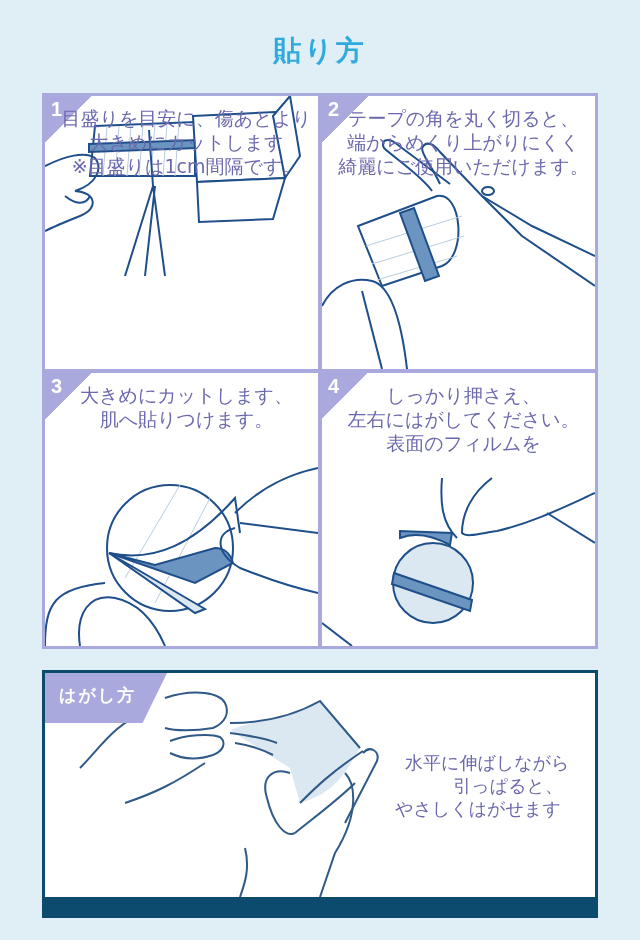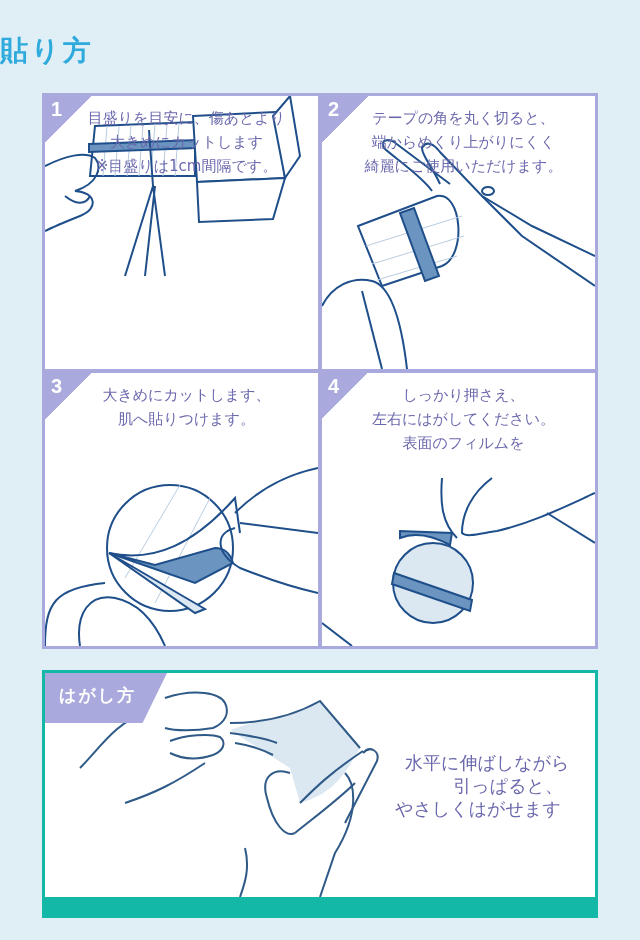--- a/index.html
+++ b/index.html
@@ -5,21 +5,21 @@
   html, body { margin: 0; padding: 0; }
   body {
     width: 640px; height: 940px;
     background: #e0eef6;
     font-family: "DejaVu Sans", "Liberation Sans", sans-serif;
     position: relative;
     overflow: hidden;
   }
   .title {
     position: absolute; left: 0; top: 32px; width: 640px;
-    text-align: left;
+    text-align: center;
     color: #2eaadc;
     font-size: 28px; font-weight: bold;
     letter-spacing: 3px;
   }
   .grid {
     position: absolute; left: 42px; top: 93px;
     width: 556px; height: 556px;
     background: #aaa9dd;
   }
   .cell {
@@ -39,30 +39,30 @@
   .badge span {
     position: absolute; left: 6px; top: 2px;
     color: #ffffff; font-weight: bold; font-size: 20px;
     font-family: "Liberation Sans", sans-serif;
   }
   .step-text {
     position: absolute; left: 0; width: 100%;
     top: 10px;
     text-align: center;
     color: #6b69ad;
-    font-size: 15px;
+    font-size: 19px;
     line-height: 24px;
     padding-left: 10px; box-sizing: border-box;
   }
   .step-text div { white-space: nowrap; }
   .illus { position: absolute; left: 0; top: 0; }
   .remove {
     position: absolute; left: 42px; top: 670px;
     width: 556px; height: 248px;
-    background: #14b8a6;
+    background: #0c4a6e;
   }
   .remove-inner {
     position: absolute; left: 3px; top: 3px;
     width: 550px; height: 224px;
     background: #ffffff; overflow: hidden;
   }
   .remove-tag {
     position: absolute; left: 0; top: 0;
     width: 122px; height: 50px;
     background: #aaa9dd;

